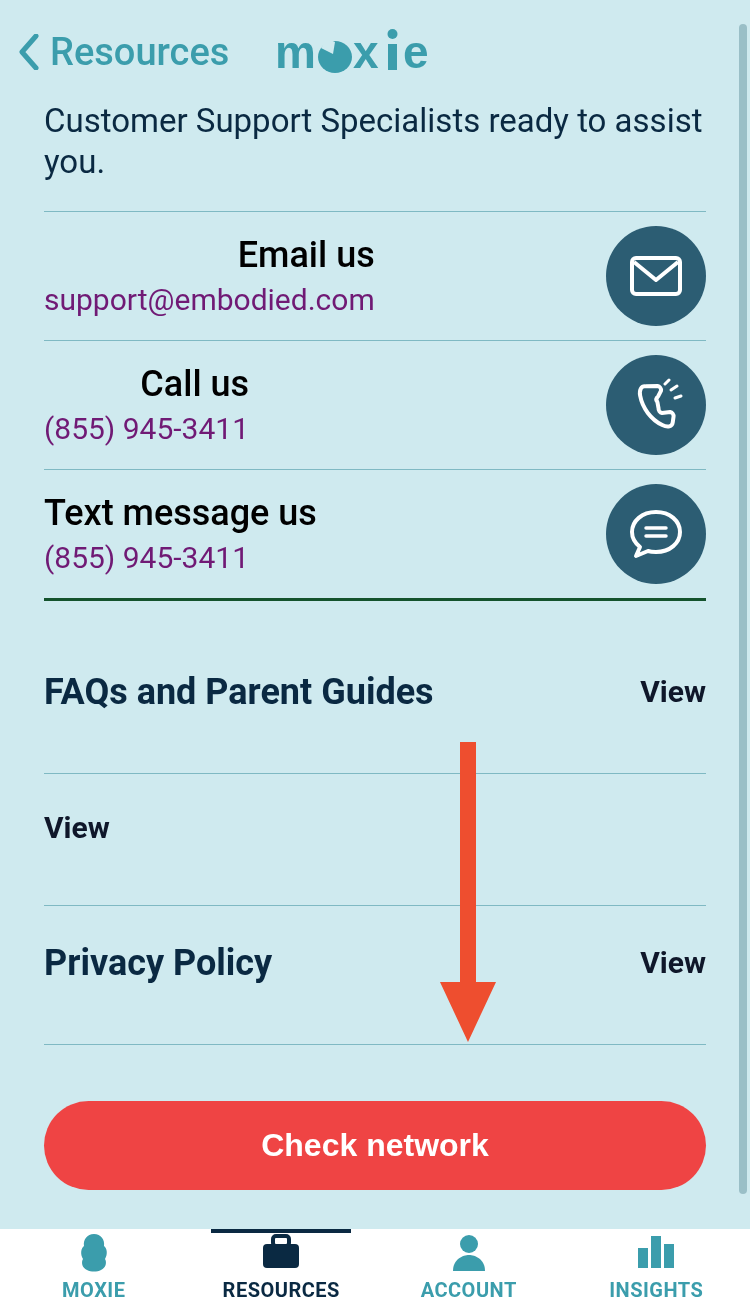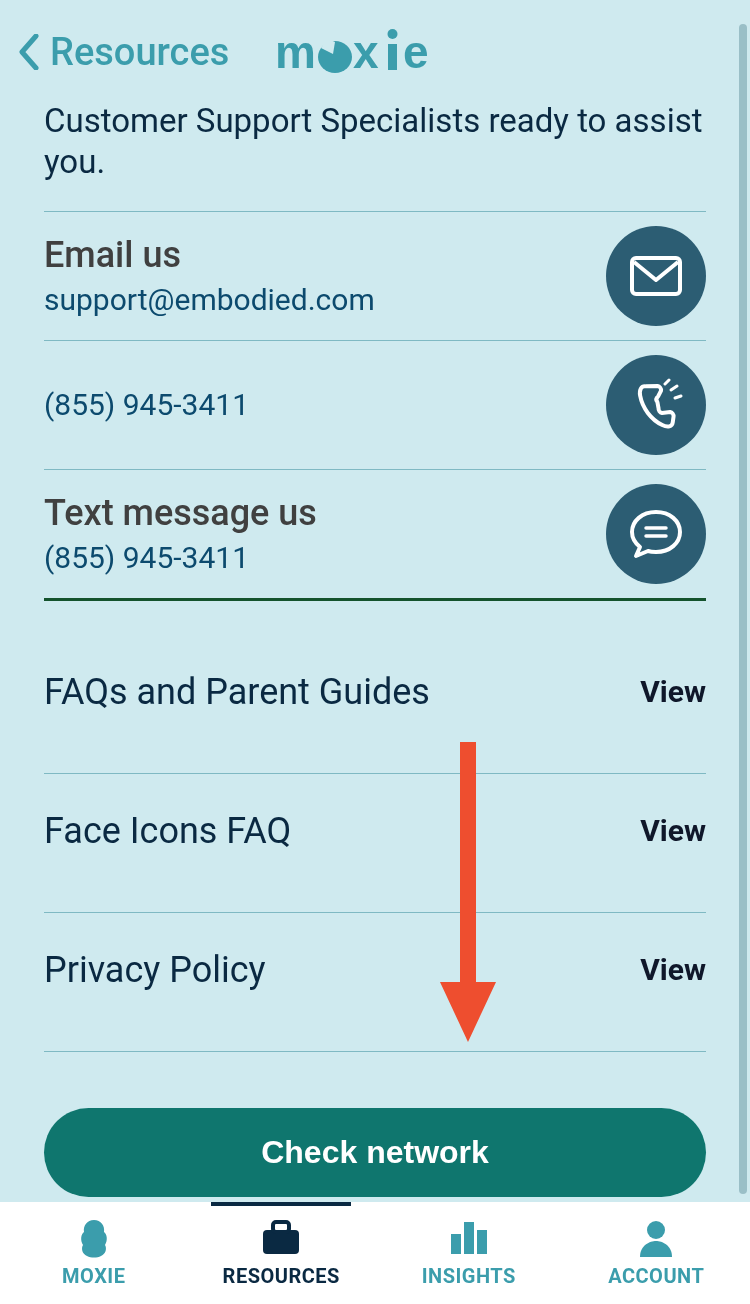--- a/index.html
+++ b/index.html
@@ -45,42 +45,42 @@
 
   .row {
     display: flex;
     align-items: center;
     justify-content: space-between;
     border-top: 1px solid #7fb9c3;
     padding: 14px 0 14px 0;
   }
   .row:last-child { border-bottom: 1px solid #7fb9c3; }
   .row-text { display: flex; flex-direction: column; gap: 6px; }
-  .row-title { font-size: 36px; color: #404040; font-weight: 500; }
-  .row-sub { font-size: 30px; color: #0c4a6e; }
+  .row-title { font-size: 36px; color: #000000; font-weight: 500; text-align: right; }
+  .row-sub { font-size: 30px; color: #701a75; }
   .row-icon {
     width: 100px; height: 100px; border-radius: 50%;
     background: #2c5d73;
     display: flex; align-items: center; justify-content: center;
     flex-shrink: 0;
   }
   .section {
     display: flex;
     justify-content: space-between;
     align-items: center;
     padding: 36px 0 60px 0;
     border-bottom: 1px solid #7fb9c3;
   }
-  .section-title { font-size: 36px; font-weight: 400; color: #0a2942; }
+  .section-title { font-size: 36px; font-weight: 700; color: #0a2942; }
   .view-link { font-size: 30px; font-weight: 700; color: #0f172a; }
 
   .check-btn {
     margin: 56px 0 0 0;
     width: 100%;
-    background: #0f766e;
+    background: #ef4444;
     color: #fff;
     font-size: 32px;
     font-weight: 600;
     border: none;
     border-radius: 48px;
     padding: 26px 0;
     text-align: center;
   }
 
   .scrollbar {
@@ -96,21 +96,21 @@
   .arrow-overlay {
     position: absolute;
     left: 440px;
     top: 742px;
     pointer-events: none;
   }
 
   .tabbar {
     position: absolute;
     bottom: 0; left: 0; right: 0;
-    height: 102px;
+    height: 75px;
     background: #fff;
     display: flex;
   }
   .tab {
     flex: 1;
     display: flex;
     flex-direction: column;
     align-items: center;
     justify-content: center;
     gap: 6px;
@@ -163,20 +163,21 @@
     <div class="row-icon">
       <svg width="52" height="40" viewBox="0 0 52 40">
         <rect x="2" y="2" width="48" height="36" rx="4" fill="none" stroke="#fff" stroke-width="4"></rect>
         <polyline points="4,6 26,24 48,6" fill="none" stroke="#fff" stroke-width="4" stroke-linejoin="round"></polyline>
       </svg>
     </div>
   </div>
 
   <div class="row">
     <div class="row-text">
+      <div class="row-title">Call us</div>
       <div class="row-sub">(855) 945-3411</div>
     </div>
     <div class="row-icon">
       <svg width="54" height="54" viewBox="0 0 54 54">
         <path d="M14 10 C10 10 8 14 10 20 C14 32 24 42 36 46 C42 48 46 46 46 42 L46 36 C46 34 44 32 42 32 L34 34 C32 34 30 32 30 30 L28 24 C26 22 26 20 28 18 L30 12 C30 10 28 8 26 8 Z" fill="none" stroke="#fff" stroke-width="4" stroke-linejoin="round" stroke-linecap="round" transform="rotate(8 27 27)"></path>
         <line x1="36" y1="6" x2="40" y2="2" stroke="#fff" stroke-width="3" stroke-linecap="round"></line>
         <line x1="42" y1="12" x2="48" y2="8" stroke="#fff" stroke-width="3" stroke-linecap="round"></line>
         <line x1="46" y1="20" x2="52" y2="18" stroke="#fff" stroke-width="3" stroke-linecap="round"></line>
       </svg>
     </div>
@@ -197,21 +198,20 @@
   </div>
 
   <div style="height:34px;"></div>
 
   <div class="section" style="border-top:none;">
     <div class="section-title">FAQs and Parent Guides</div>
     <div class="view-link">View</div>
   </div>
 
   <div class="section">
-    <div class="section-title">Face Icons FAQ</div>
     <div class="view-link">View</div>
   </div>
 
   <div class="section">
     <div class="section-title">Privacy Policy</div>
     <div class="view-link">View</div>
   </div>
 
   <button class="check-btn">Check network</button>
 </div>
@@ -232,32 +232,32 @@
   </div>
   <div class="tab tab-resources">
     <div class="tab-icon">
       <svg width="40" height="36" viewBox="0 0 40 36">
         <rect x="2" y="10" width="36" height="24" rx="4" fill="#0a2942"></rect>
         <rect x="12" y="2" width="16" height="10" rx="3" fill="none" stroke="#0a2942" stroke-width="4"></rect>
       </svg>
     </div>
     <div class="tab-label">RESOURCES</div>
   </div>
+  <div class="tab tab-account">
+    <div class="tab-icon">
+      <svg width="36" height="38" viewBox="0 0 36 38">
+        <circle cx="18" cy="11" r="9" fill="#3b9dac"></circle>
+        <path d="M2 38 C2 26 12 22 18 22 C24 22 34 26 34 38 Z" fill="#3b9dac"></path>
+      </svg>
+    </div>
+    <div class="tab-label">ACCOUNT</div>
+  </div>
   <div class="tab tab-insights">
     <div class="tab-icon">
       <svg width="40" height="36" viewBox="0 0 40 36">
         <rect x="2" y="14" width="10" height="20" fill="#3b9dac"></rect>
         <rect x="15" y="2" width="10" height="32" fill="#3b9dac"></rect>
         <rect x="28" y="10" width="10" height="24" fill="#3b9dac"></rect>
       </svg>
     </div>
     <div class="tab-label">INSIGHTS</div>
   </div>
-  <div class="tab tab-account">
-    <div class="tab-icon">
-      <svg width="36" height="38" viewBox="0 0 36 38">
-        <circle cx="18" cy="11" r="9" fill="#3b9dac"></circle>
-        <path d="M2 38 C2 26 12 22 18 22 C24 22 34 26 34 38 Z" fill="#3b9dac"></path>
-      </svg>
-    </div>
-    <div class="tab-label">ACCOUNT</div>
-  </div>
 </div>
 
 </body></html>

